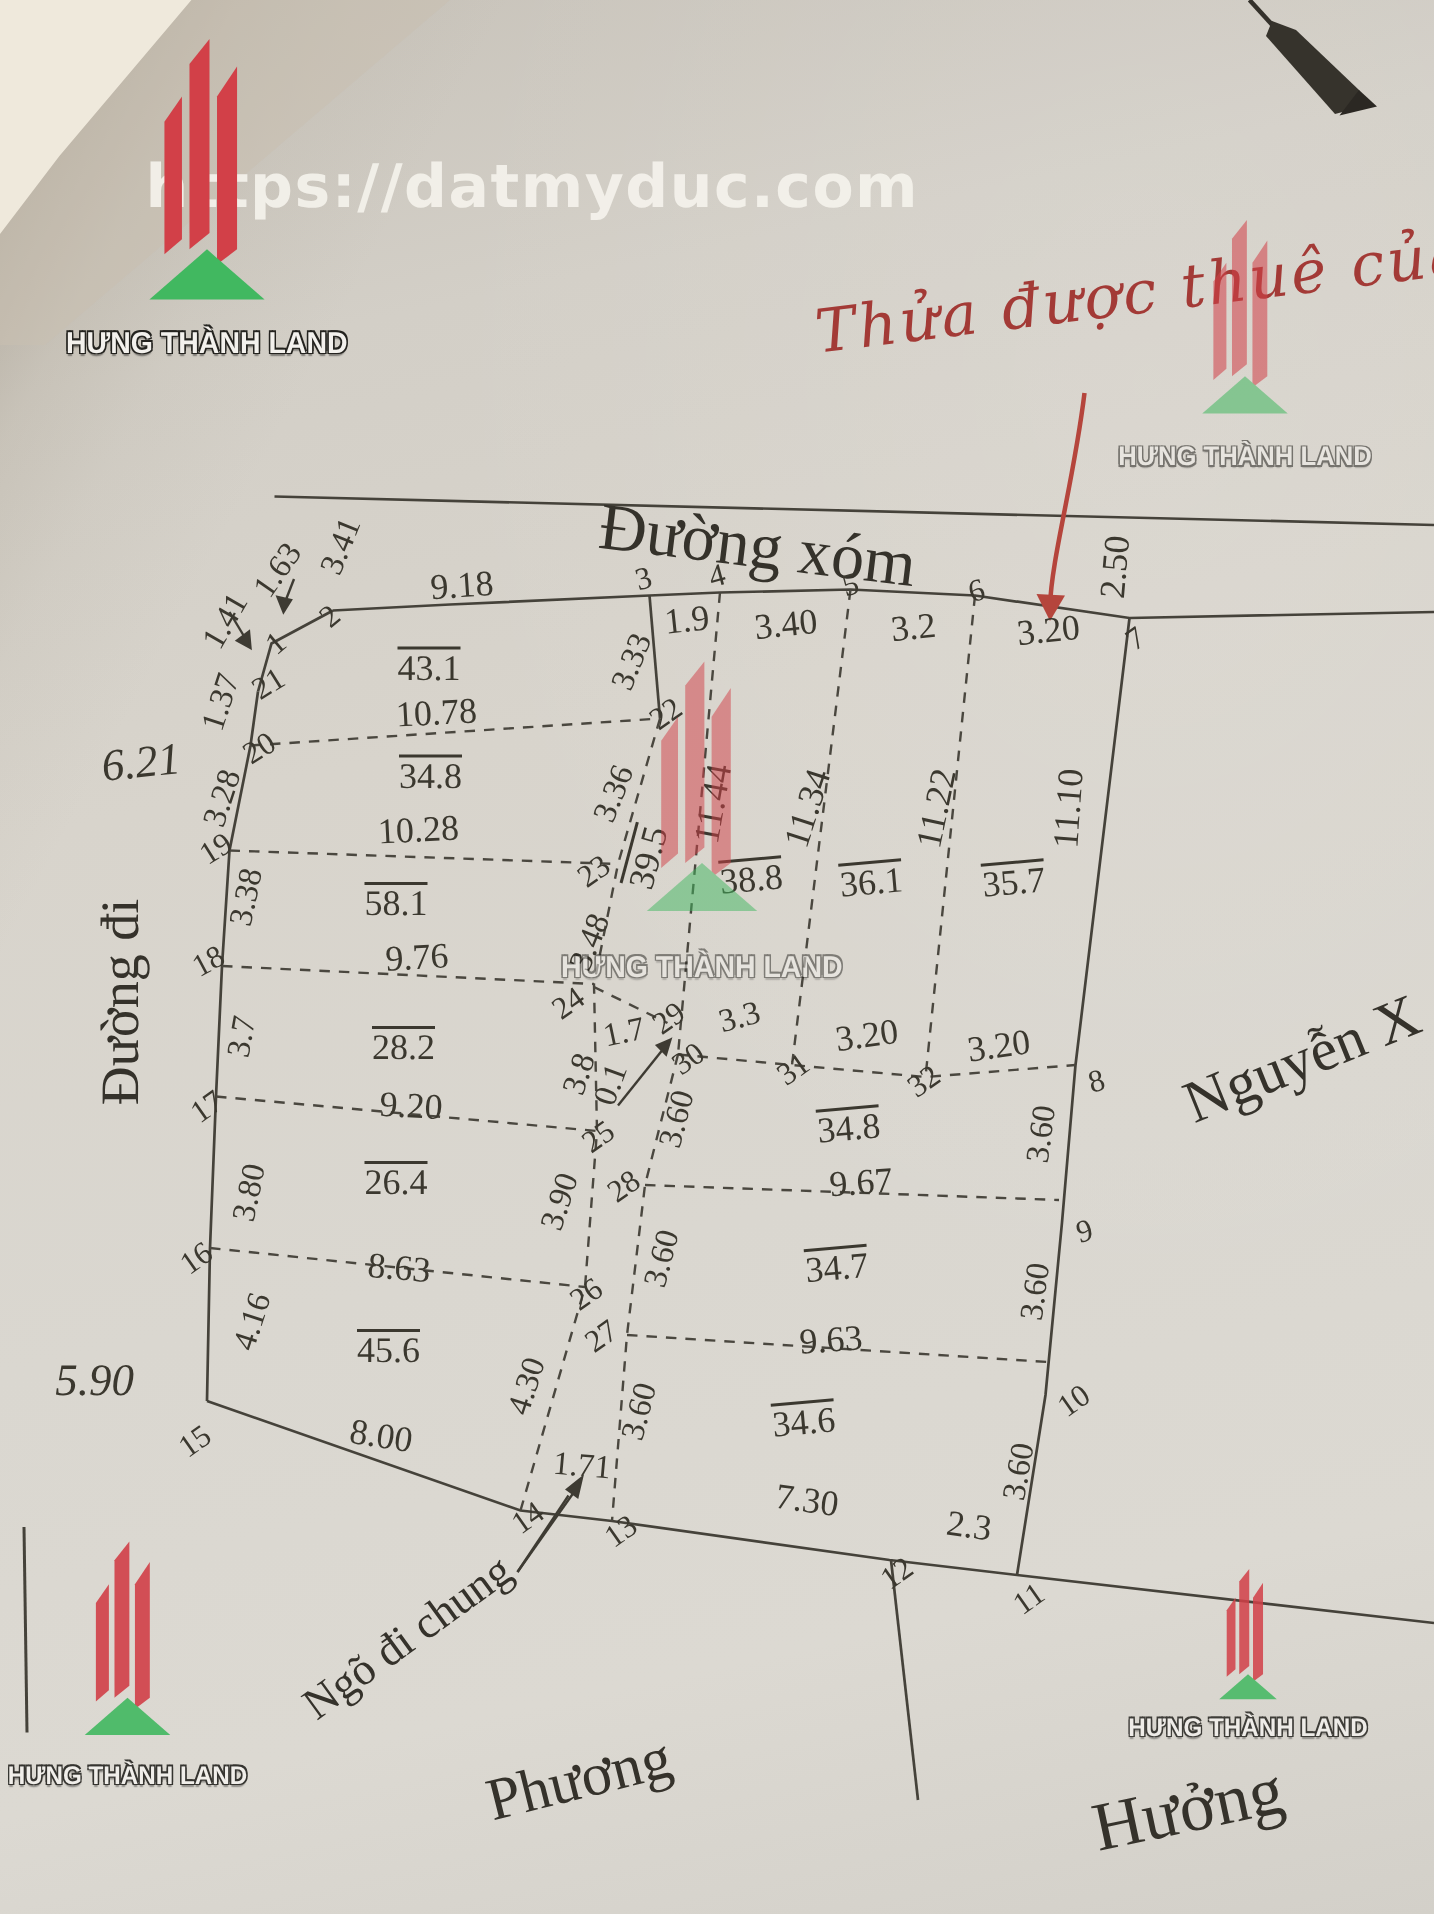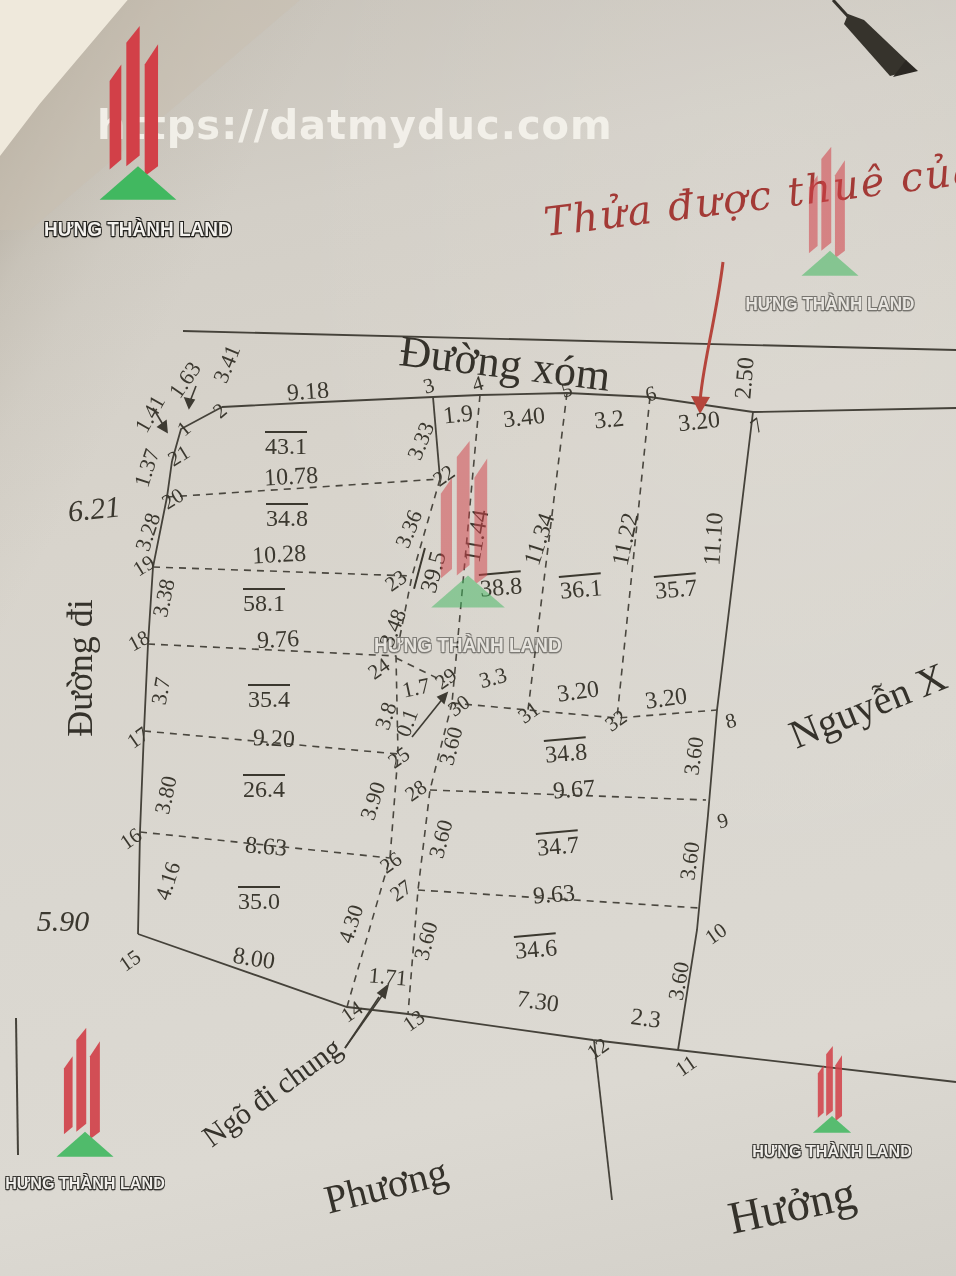--- a/index.html
+++ b/index.html
@@ -96,23 +96,23 @@
       <span class="lbl street" style="left: 868px; top: 706px; font-size: 40px; transform: translate(-50%, -50%) rotate(-22deg);">Nguyễn X</span>
       <span class="lbl street" style="left: 386px; top: 1186px; font-size: 40px; transform: translate(-50%, -50%) rotate(-14deg);">Phương</span>
       <span class="lbl street" style="left: 792px; top: 1206px; font-size: 46px; transform: translate(-50%, -50%) rotate(-12deg);">Hưởng</span>
       <span class="lbl street" style="left: 272px; top: 1092px; font-size: 30px; transform: translate(-50%, -50%) rotate(-36deg);">Ngõ đi chung</span>
       <span class="lbl note" style="left: 782px; top: 193px; font-size: 40px; transform: translate(-50%, -50%) rotate(-7deg);">Thửa được thuê của đ</span>
       <span class="lbl road-num" style="left: 94px; top: 509px; font-size: 30px; transform: translate(-50%, -50%) rotate(-6deg);">6.21</span>
       <span class="lbl road-num" style="left: 63px; top: 921px; font-size: 30px; transform: translate(-50%, -50%) rotate(0deg);">5.90</span>
       <span class="lbl area" style="left: 286px; top: 446px; font-size: 24px; transform: translate(-50%, -50%) rotate(0deg);">43.1</span>
       <span class="lbl area" style="left: 287px; top: 518px; font-size: 24px; transform: translate(-50%, -50%) rotate(0deg);">34.8</span>
       <span class="lbl area" style="left: 264px; top: 603px; font-size: 24px; transform: translate(-50%, -50%) rotate(0deg);">58.1</span>
-      <span class="lbl area" style="left: 269px; top: 699px; font-size: 24px; transform: translate(-50%, -50%) rotate(0deg);">35.4</span>
+      <span class="lbl area" style="left: 269px; top: 699px; font-size: 24px; transform: translate(-50%, -50%) rotate(0deg);">28.2</span>
       <span class="lbl area" style="left: 264px; top: 789px; font-size: 24px; transform: translate(-50%, -50%) rotate(0deg);">26.4</span>
-      <span class="lbl area" style="left: 259px; top: 901px; font-size: 24px; transform: translate(-50%, -50%) rotate(0deg);">35.0</span>
+      <span class="lbl area" style="left: 259px; top: 901px; font-size: 24px; transform: translate(-50%, -50%) rotate(0deg);">45.6</span>
       <span class="lbl area" style="left: 433px; top: 572px; font-size: 24px; transform: translate(-50%, -50%) rotate(-75deg);">39.5</span>
       <span class="lbl area" style="left: 501px; top: 587px; font-size: 24px; transform: translate(-50%, -50%) rotate(-5deg);">38.8</span>
       <span class="lbl area" style="left: 581px; top: 589px; font-size: 24px; transform: translate(-50%, -50%) rotate(-5deg);">36.1</span>
       <span class="lbl area" style="left: 676px; top: 589px; font-size: 24px; transform: translate(-50%, -50%) rotate(-5deg);">35.7</span>
       <span class="lbl area" style="left: 566px; top: 753px; font-size: 24px; transform: translate(-50%, -50%) rotate(-5deg);">34.8</span>
       <span class="lbl area" style="left: 558px; top: 846px; font-size: 24px; transform: translate(-50%, -50%) rotate(-5deg);">34.7</span>
       <span class="lbl area" style="left: 536px; top: 949px; font-size: 24px; transform: translate(-50%, -50%) rotate(-5deg);">34.6</span>
       <span class="lbl dim" style="left: 291px; top: 476px; font-size: 24px; transform: translate(-50%, -50%) rotate(-3deg);">10.78</span>
       <span class="lbl dim" style="left: 279px; top: 554px; font-size: 24px; transform: translate(-50%, -50%) rotate(-3deg);">10.28</span>
       <span class="lbl dim" style="left: 278px; top: 639px; font-size: 24px; transform: translate(-50%, -50%) rotate(-3deg);">9.76</span>

